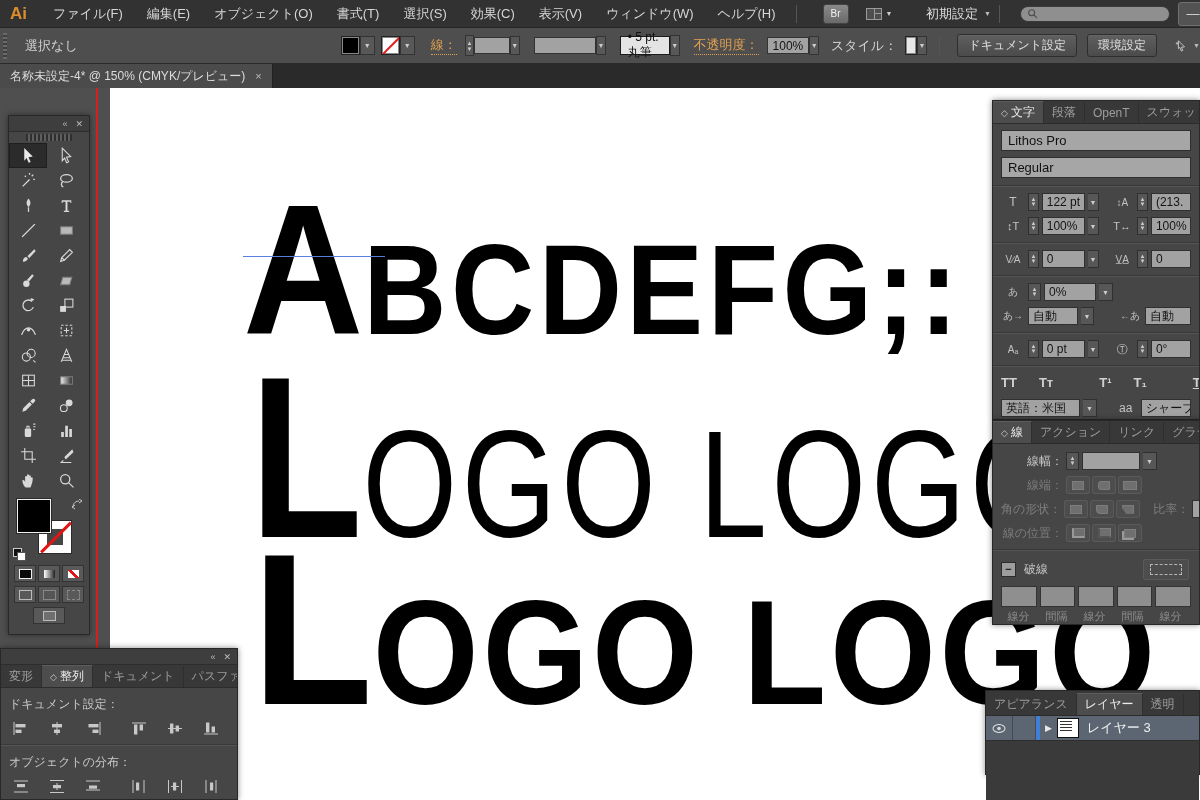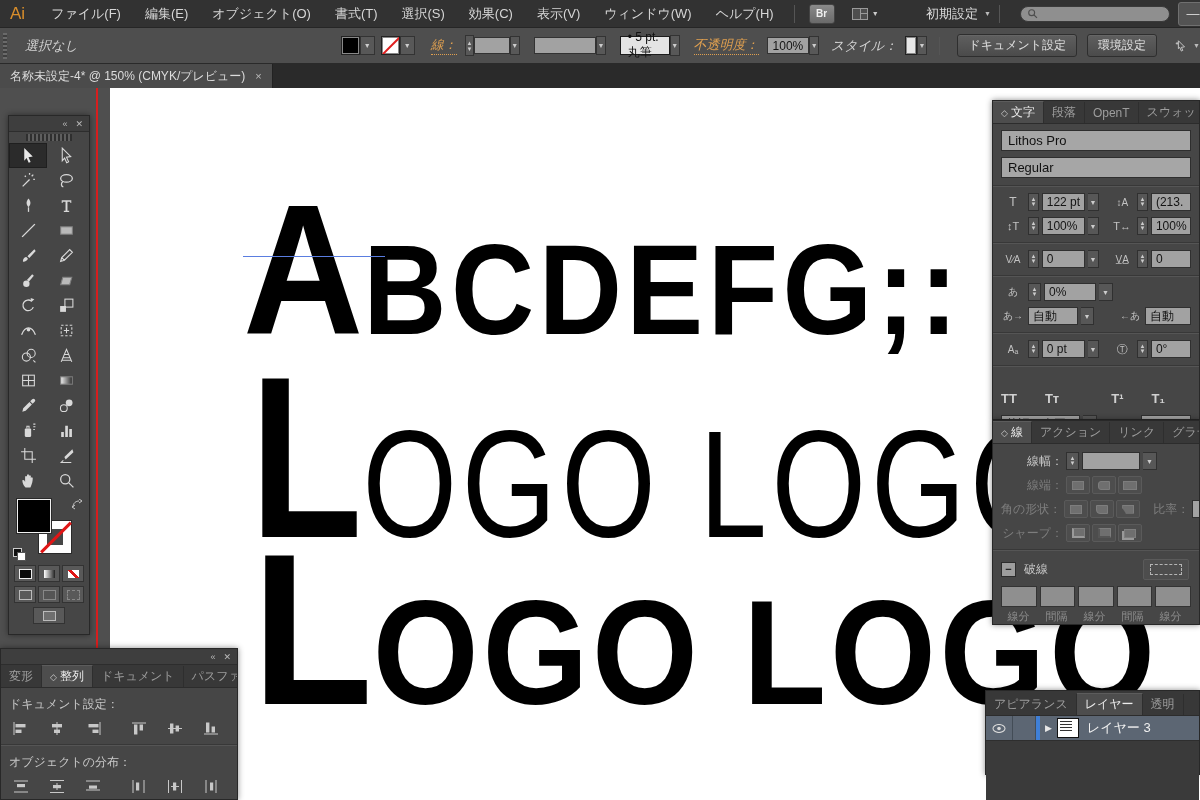--- a/index.html
+++ b/index.html
@@ -2,37 +2,37 @@
 <html><head>
 <meta charset="utf-8">
 <style>
   html,body{margin:0;padding:0;background:#222;}
   #root{position:relative;width:1200px;height:800px;overflow:hidden;
         font-family:"Liberation Sans","DejaVu Sans",sans-serif;
         -webkit-font-smoothing:antialiased;color:#d8d8d8;font-size:13px;}
   
   #menubar{position:absolute;left:0;top:0;width:1200px;height:28px;background:#323232;
            display:flex;align-items:center;border-bottom:1px solid #262626;box-sizing:border-box;}
-  .ailogo{color:#d98e2b;font-weight:normal;font-size:17px;margin:0 14px 0 10px;}
+  .ailogo{color:#d98e2b;font-weight:bold;font-size:17px;margin:0 14px 0 10px;}
   .menuitem{color:#d6d6d6;font-size:13px;padding:0 12px;white-space:nowrap;}
   .mbar-sep{width:1px;height:18px;background:#555;margin:0 8px;}
   .br-btn{width:24px;height:18px;background:linear-gradient(#8a8a8a,#6a6a6a);border:1px solid #444;
-          border-radius:3px;color:#f0f0f0;font-size:10px;font-weight:bold;display:flex;
-          align-items:center;justify-content:center;margin-left:6px;}
+          border-radius:3px;color:#f0f0f0;font-size:10px;font-weight:normal;display:flex;
+          align-items:center;justify-content:center;margin-left:18px;}
   .layout-btn{display:flex;align-items:center;margin-left:16px;gap:3px;}
   .ws-switch{margin-left:auto;display:flex;align-items:center;gap:6px;color:#dcdcdc;}
   .searchbox{width:150px;height:16px;background:#8f8f8f;border:1px solid #3a3a3a;border-radius:9px;
              margin:0 8px 0 12px;display:flex;align-items:center;padding-left:6px;box-sizing:border-box;}
   .win-min{width:28px;height:22px;background:#535353;border:1px solid #707070;border-radius:3px;
            color:#ddd;display:flex;align-items:center;justify-content:center;margin-right:-8px;}
   
   #controlbar{position:absolute;left:0;top:28px;width:1200px;height:36px;background:#4e4e4e;
               border-bottom:1px solid #2a2a2a;display:flex;align-items:center;box-sizing:border-box;}
   .grip{width:7px;height:26px;margin-left:3px;background:repeating-linear-gradient(0deg,#6a6a6a 0 2px,#3f3f3f 2px 4px);}
-  .ctl-label{color:#d4d4d4;margin:0 8px;white-space:nowrap;font-style:italic;}
+  .ctl-label{color:#d4d4d4;margin:0 8px;white-space:nowrap;}
   .ctl-label.orange{color:#e0a050;border-bottom:1px dotted #e0a050;}
   .swatchbtn{display:flex;align-items:center;margin-left:6px;}
   .sw{width:17px;height:17px;border:1px solid #222;box-shadow:0 0 0 1px #888 inset;}
   .sw.fillblack{background:#000;}
   .sw.none{background:#fff;position:relative;overflow:hidden;}
   .sw.none:before{content:"";position:absolute;left:-3px;top:7px;width:26px;height:2px;background:#e02020;transform:rotate(-45deg);}
   .dropbtn{width:13px;height:17px;background:#585858;border:1px solid #333;display:flex;align-items:center;justify-content:center;color:#ccc;font-size:7px;}
   .stepper{width:13px;height:19px;background:#585858;border:1px solid #333;display:flex;flex-direction:column;align-items:center;justify-content:center;color:#ccc;font-size:6px;line-height:6px;}
   .field{height:17px;background:#a2a2a2;border:1px solid #333;color:#141414;font-size:12px;
          display:flex;align-items:center;padding:0 5px;box-sizing:border-box;}
@@ -629,21 +629,21 @@
         <span class="cfield" style="width:52px">0 pt</span>
         <span class="cdrop">▼</span>
         <span class="picon" style="margin-left:8px;font-size:11px">Ⓣ</span>
         <span class="cstep">
             <span>▲</span>
             <span>▼</span>
           </span>
         <span class="cfield" style="width:48px">0°</span>
       </div>
       <div class="divline"></div>
-      <div class="prow" style="gap:28px;margin-top:24px">
+      <div class="prow" style="gap:22px;margin-top:8px">
         <span class="ttbtn">TT</span>
         <span class="ttbtn">Tᴛ</span>
         <span class="ttbtn" style="margin-left:24px">T¹</span>
         <span class="ttbtn">T₁</span>
         <span class="ttbtn" style="margin-left:24px;text-decoration:underline">T</span>
       </div>
       <div class="prow" style="margin-top:9px">
         <span class="cfield" style="width:82px">英語：米国</span>
         <span class="cdrop">▼</span>
         <span class="picon" style="margin-left:14px;font-size:12px">aa</span>
@@ -700,21 +700,21 @@
               <span class="blk" style="border-radius:0 0 0 4px"></span>
             </span>
           <span class="minibtn">
               <span class="blk" style="clip-path:polygon(0 0,100% 0,100% 100%,30% 100%,0 40%)"></span>
             </span>
         </span>
         <span class="plabel dis" style="margin-left:10px">比率：</span>
         <span class="cfield" style="width:26px"></span>
       </div>
       <div class="prow">
-        <span class="plabel dis" style="width:62px;text-align:right">シャープ：</span>
+        <span class="plabel dis" style="width:62px;text-align:right">線の位置：</span>
         <span class="capbtns">
           <span class="minibtn">
               <span class="blk" style="border-left:2px solid #999;border-bottom:2px solid #999"></span>
             </span>
           <span class="minibtn">
               <span class="blk" style="border-left:2px solid #555;border-bottom:2px solid #555"></span>
             </span>
           <span class="minibtn">
               <span class="blk" style="box-shadow:-2px 2px 0 #999"></span>
             </span>

